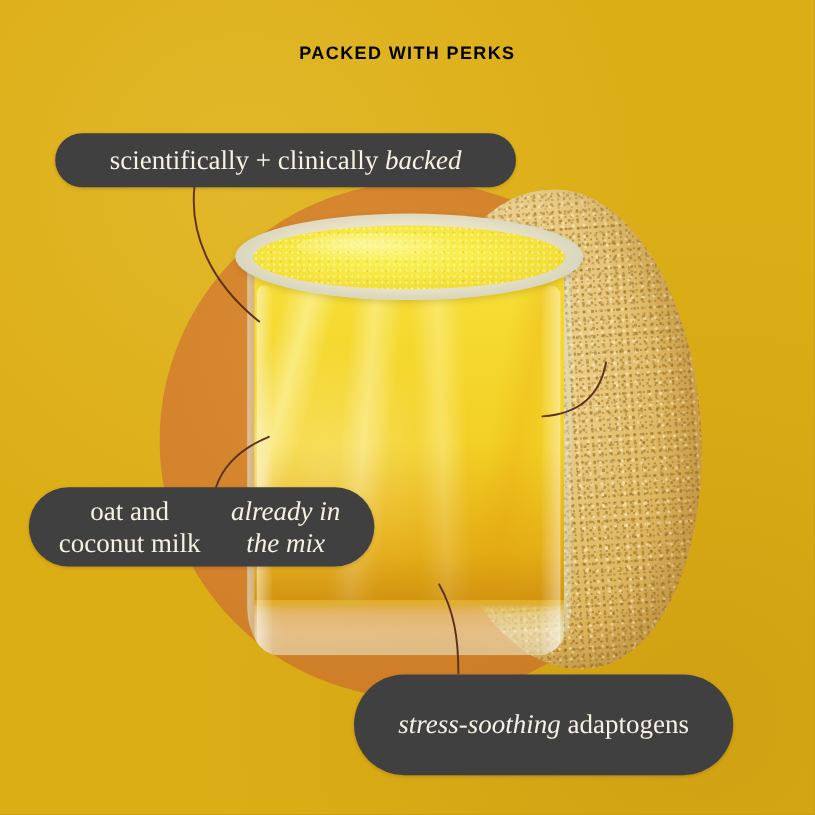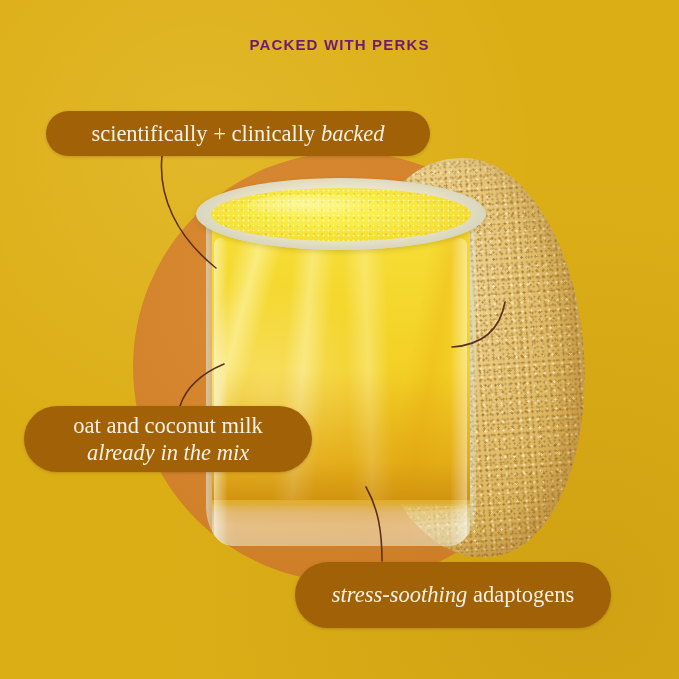--- a/index.html
+++ b/index.html
@@ -203,21 +203,21 @@
   }
   
   #leaders {
     position: absolute;
     inset: 0;
     pointer-events: none;
   }
   
   .pill {
     position: absolute;
-    background: #a16207;
+    background: #404040;
     color: #f7f1e3;
     border-radius: 999px;
     display: flex;
     align-items: center;
     justify-content: center;
     text-align: center;
     line-height: 1.22;
     box-shadow: 0 1px 3px rgba(90,45,10,0.25);
   }
   .pill .ital { font-style: italic; }
@@ -236,44 +236,44 @@
     font-size: 22.5px;
     padding: 0 14px;
     box-sizing: border-box;
   }
   #pill-oatmilk {
     left: 24px;  top: 406px;
     width: 288px; height: 66px;
     font-size: 22.5px;
     padding: 0 14px;
     box-sizing: border-box;
-    flex-direction: column;
+    flex-direction: row;
     justify-content: center;
   }
   #pill-adaptogens {
     left: 295px; top: 562px;
-    width: 316px; height: 66px;
+    width: 316px; height: 84px;
     font-size: 22.5px;
     padding: 0 14px;
     box-sizing: border-box;
     flex-direction: column;
     justify-content: center;
   }
   
   #header {
     position: absolute;
     left: 0;
     top: 36px;
     width: 679px;
     text-align: center;
     font-family: "Liberation Sans", sans-serif;
     font-weight: bold;
     font-size: 15px;
     letter-spacing: 1.15px;
-    color: #701a75;
+    color: #000000;
   }
 </style>
 </head>
 <body>
 
 <div id="canvas">
 
   <div id="bg-grain"></div>
 
   <div id="orange-circle"></div>

